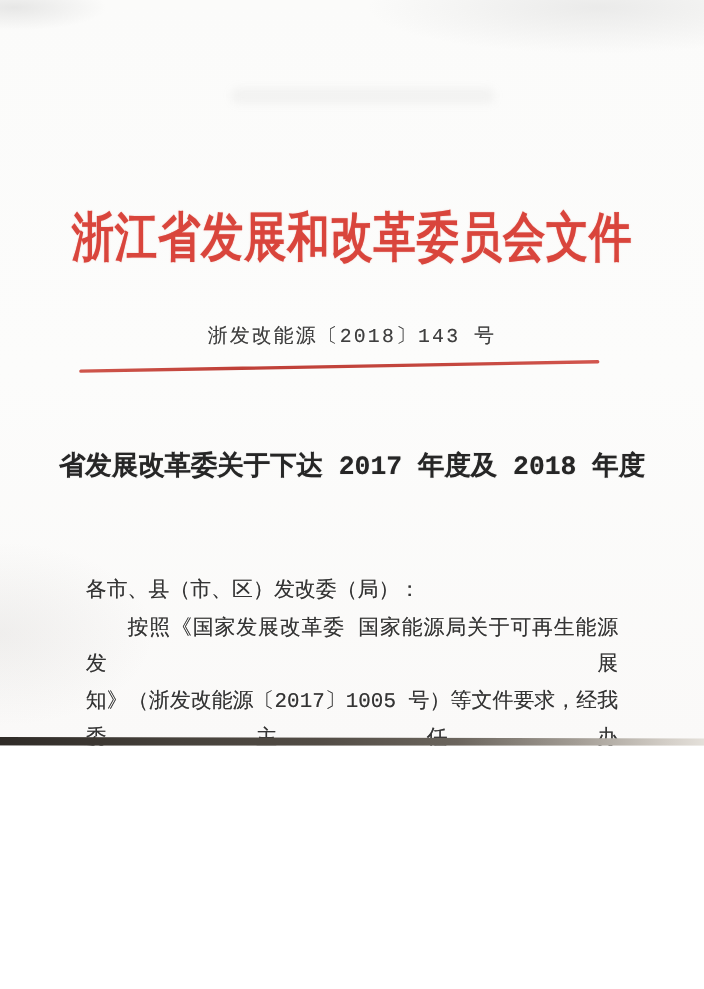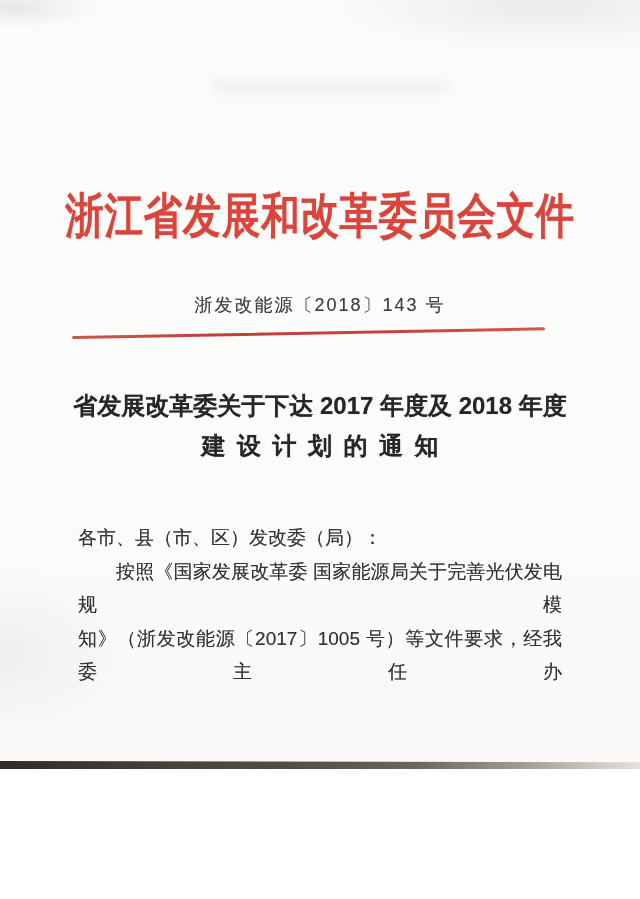--- a/index.html
+++ b/index.html
@@ -3,28 +3,28 @@
 <meta charset="utf-8">
 <style>
   html, body {
     margin: 0;
     padding: 0;
     background: #ffffff;
   }
   .page {
     position: relative;
     width: 640px;
-    height: 769px;
+    height: 678px;
     overflow: hidden;
     background:
       radial-gradient(ellipse 300px 60px at 85% 1%, rgba(160,160,160,0.18), rgba(160,160,160,0) 70%),
       radial-gradient(ellipse 120px 30px at 2% 1%, rgba(150,150,150,0.20), rgba(150,150,150,0) 70%),
       radial-gradient(ellipse 200px 120px at 0% 85%, rgba(140,135,130,0.10), rgba(140,135,130,0) 70%),
       linear-gradient(180deg, #fbfbfa 0%, #fcfcfb 50%, #faf9f8 100%);
-    font-family: Liberation Sans, sans-serif;
+    font-family: Liberation Mono, monospace;
   }
   
   .smudge-top {
     position: absolute;
     left: 210px; top: 80px;
     width: 240px; height: 14px;
     background: rgba(170,170,170,0.10);
     filter: blur(4px);
     border-radius: 8px;
   }
@@ -64,21 +64,21 @@
     position: absolute;
     left: 72px; top: 336px;
     width: 473px; height: 3px;
     background: linear-gradient(90deg, #cf564c 0%, #bf4038 30%, #c4463e 70%, #d2564e 100%);
     transform: rotate(-1.05deg);
     transform-origin: left center;
     border-radius: 2px;
   }
   .title-block {
     position: absolute;
-    left: 40px; top: 386px;
+    left: 40px; top: 406px;
     width: 560px;
     text-align: center;
     color: #262626;
     font-weight: bold;
     font-size: 24px;
     line-height: 40px;
     text-shadow: 0 0 0.7px rgba(40,40,40,0.55);
   }
   .title-line { white-space: nowrap; }
   .title-line.spaced {
@@ -130,26 +130,25 @@
   <div class="smudge-left"></div>
 
   <div class="header-title">浙江省发展和改革委员会文件</div>
 
   <div class="doc-number">浙发改能源〔2018〕143 号</div>
 
   <div class="red-rule"></div>
 
   <div class="title-block">
     <div class="title-line">省发展改革委关于下达 2017 年度及 2018 年度</div>
-    <div class="title-line spaced">建设计划的通知</div>
   </div>
 
   <div class="body-block">
     <div class="body-line">各市、县（市、区）发改委（局）：</div>
-    <div class="body-line just indent">按照《国家发展改革委 国家能源局关于完善光伏发电规模</div>
+    <div class="body-line just indent">按照《国家发展改革委 国家能源局关于可再生能源发展</div>
     <div class="body-line just">知》（浙发改能源〔2017〕1005 号）等文件要求，经我委主任办</div>
 
   </div>
 
   <div class="page-number">— 1 —</div>
 
   <div class="bottom-band"></div>
 
 </div>
 

